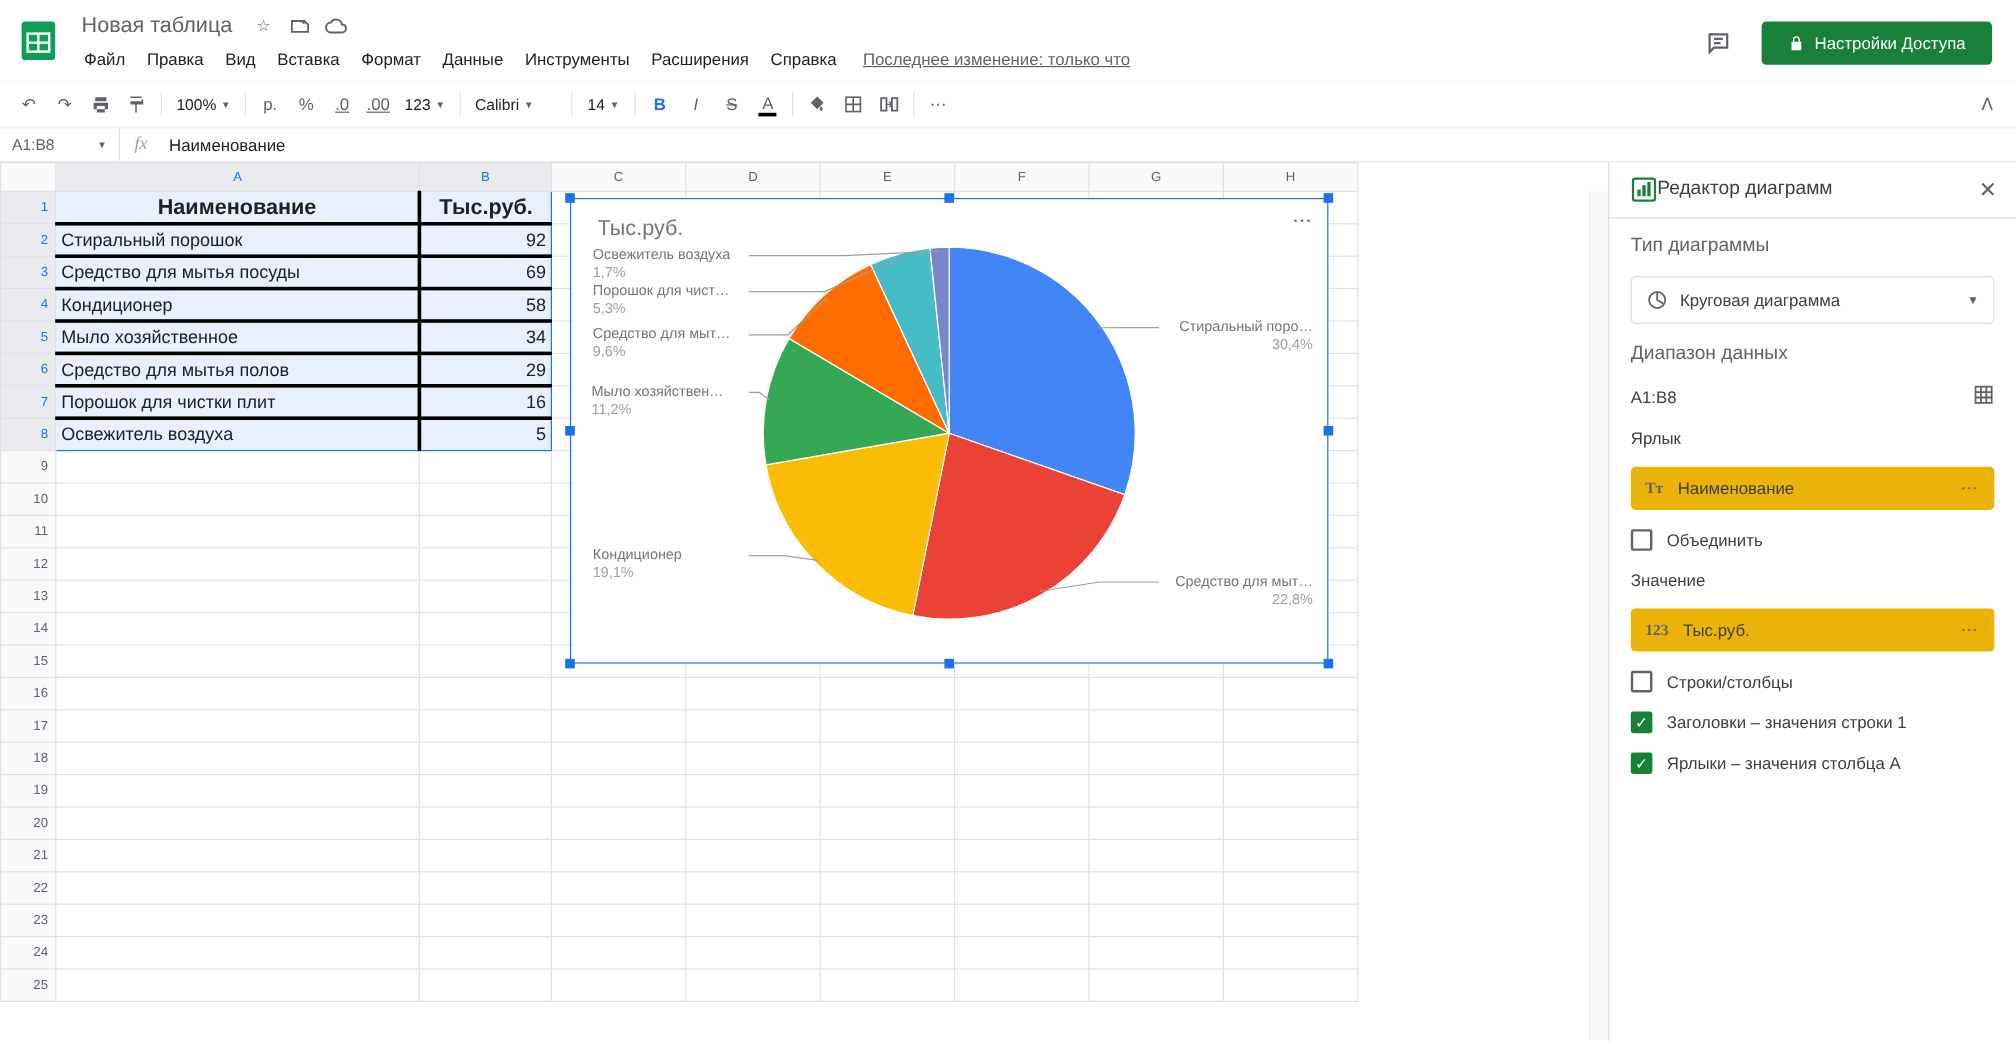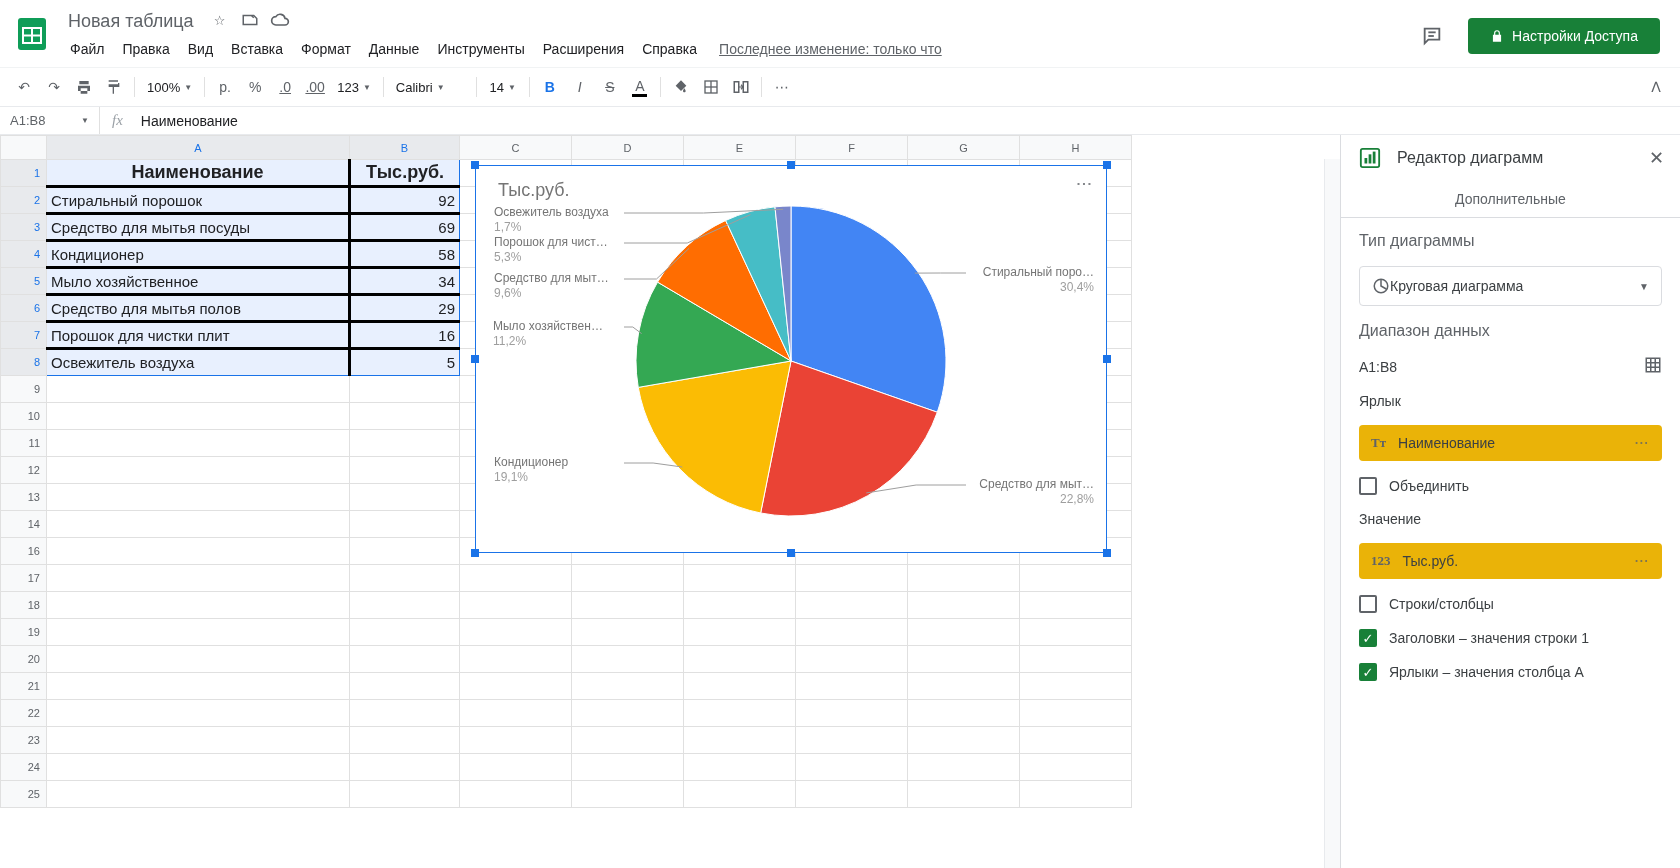--- a/index.html
+++ b/index.html
@@ -5,21 +5,21 @@
 * { box-sizing: border-box; margin: 0; padding: 0; font-family: Arial, sans-serif; }
 body { background: #fff; font-size: 13px; color: #202124; overflow: hidden; }
 
 .app { display: flex; flex-direction: column; height: 868px; width: 1680px; }
 
 
 .header { display: flex; align-items: flex-start; padding: 8px 12px 0; gap: 10px; }
 .logo { width: 40px; height: 40px; display: flex; align-items: center; justify-content: center; margin-top: 6px; }
 .logo svg { width: 36px; height: 36px; }
 .title-area { flex: 1; }
-.title-row { display: flex; align-items: flex-start; gap: 10px; padding: 2px 0 2px 0; }
+.title-row { display: flex; align-items: center; gap: 10px; padding: 2px 0 2px 0; }
 .doc-title { font-size: 18px; color: #5f6368; padding: 1px 6px; }
 .title-icon { color: #5f6368; width: 20px; height: 20px; display: flex; align-items: center; justify-content: center; }
 .menu-bar { display: flex; gap: 2px; padding: 2px 0 6px 0; }
 .menu-item { padding: 4px 8px; font-size: 14px; color: #202124; cursor: pointer; border-radius: 4px; }
 .last-mod { margin-left: 12px; color: #5f6368; text-decoration: underline; font-size: 14px; padding: 4px 0; }
 .header-right { display: flex; align-items: center; gap: 16px; padding-top: 8px; padding-right: 8px; }
 .comment-btn { width: 40px; height: 40px; border-radius: 50%; display: flex; align-items: center; justify-content: center; color: #5f6368; cursor: pointer; }
 .share-btn { background: #188038; color: #fff; padding: 10px 22px; border-radius: 4px; font-size: 14px; font-weight: 500; border: none; cursor: pointer; display: flex; align-items: center; gap: 8px; }
 
 
@@ -77,30 +77,30 @@
 .h-mr { right: -5px; top: calc(50% - 4px); }
 .chart-title { font-size: 18px; color: #757575; padding: 14px 22px 6px; font-weight: normal; }
 .chart-menu { position: absolute; top: 10px; right: 12px; color: #5f6368; cursor: pointer; font-size: 16px; letter-spacing: 1px; writing-mode: vertical-lr; }
 .chart-body { position: relative; height: 330px; }
 .pie-svg { position: absolute; left: 155px; top: -6px; }
 .label { position: absolute; font-size: 12px; color: #757575; line-height: 1.25; }
 .label .pct { display: block; color: #9e9e9e; font-size: 12px; }
 
 
 .editor { width: 340px; border-left: 1px solid #dadce0; display: flex; flex-direction: column; padding: 0; }
-.editor-head { display: flex; align-items: center; gap: 16px; padding: 12px 16px 12px 18px; }
+.editor-head { display: flex; align-items: center; gap: 0; padding: 12px 16px 12px 18px; }
 .editor-head svg { width: 22px; height: 22px; }
 .editor-title { font-size: 16px; color: #3c4043; font-weight: 500; flex: 1; }
 .editor-close { color: #5f6368; cursor: pointer; font-size: 18px; }
 .editor-tabs { display: flex; border-bottom: 1px solid #dadce0; padding: 0 10px; }
 .editor-tab { flex: 1; text-align: center; padding: 10px 6px; font-size: 14px; color: #5f6368; cursor: pointer; font-weight: 500; }
 .editor-tab.active { color: #188038; border-bottom: 3px solid #188038; margin-bottom: -1px; }
 .editor-body { padding: 14px 18px; display: flex; flex-direction: column; gap: 16px; overflow: auto; }
 .ed-label { font-size: 16px; color: #5f6368; }
-.ed-select { border: 1px solid #dadce0; border-radius: 4px; padding: 10px 12px; display: flex; align-items: center; font-size: 14px; color: #3c4043; cursor: pointer; }
+.ed-select { border: 1px solid #dadce0; border-radius: 4px; padding: 10px 12px; display: flex; align-items: center; gap: 10px; font-size: 14px; color: #3c4043; cursor: pointer; }
 .ed-select .drop { margin-left: auto; font-size: 10px; color: #5f6368; }
 .ed-range { display: flex; align-items: center; justify-content: space-between; gap: 10px; }
 .ed-range-text { font-size: 14px; color: #3c4043; }
 .ed-range-icon { color: #5f6368; cursor: pointer; }
 .chip { background: #eab308; border-radius: 4px; padding: 10px 12px; display: flex; align-items: center; gap: 12px; font-size: 14px; color: #3c4043; }
 .chip-icon { font-family: serif; font-weight: bold; color: #5f6368; font-size: 13px; }
 .chip-more { margin-left: auto; color: #5f6368; cursor: pointer; font-size: 14px; letter-spacing: 1px; writing-mode: vertical-lr; }
 .ed-check { display: flex; align-items: center; gap: 12px; font-size: 14px; color: #3c4043; cursor: pointer; }
 .checkbox { width: 18px; height: 18px; border: 2px solid #5f6368; border-radius: 2px; display: flex; align-items: center; justify-content: center; }
 .checkbox.checked { background: #188038; border-color: #188038; color: #fff; font-size: 13px; }
@@ -403,20 +403,31 @@
                 <td class="cell col-b"></td>
                 <td class="cell col-gen"></td>
                 <td class="cell col-gen"></td>
                 <td class="cell col-gen"></td>
                 <td class="cell col-gen"></td>
                 <td class="cell col-gen"></td>
                 <td class="cell col-gen"></td>
               </tr>
               <tr>
                 <th class="row-hdr">14</th>
+                <td class="cell col-a"></td>
+                <td class="cell col-b"></td>
+                <td class="cell col-gen"></td>
+                <td class="cell col-gen"></td>
+                <td class="cell col-gen"></td>
+                <td class="cell col-gen"></td>
+                <td class="cell col-gen"></td>
+                <td class="cell col-gen"></td>
+              </tr>
+              <tr>
+                <th class="row-hdr">15</th>
                 <td class="cell col-a"></td>
                 <td class="cell col-b"></td>
                 <td class="cell col-gen"></td>
                 <td class="cell col-gen"></td>
                 <td class="cell col-gen"></td>
                 <td class="cell col-gen"></td>
                 <td class="cell col-gen"></td>
                 <td class="cell col-gen"></td>
               </tr>
               <tr>
@@ -592,21 +603,20 @@
         <svg viewBox="0 0 24 24">
             <rect x="2" y="2" width="20" height="20" rx="2" fill="none" stroke="#188038" stroke-width="2"></rect>
             <rect x="6" y="12" width="3" height="6" fill="#188038"></rect>
             <rect x="10.5" y="8" width="3" height="10" fill="#188038"></rect>
             <rect x="15" y="5" width="3" height="13" fill="#188038"></rect>
           </svg>
         <span class="editor-title">Редактор диаграмм</span>
         <span class="editor-close">✕</span>
       </div>
       <div class="editor-tabs">
-        <div class="editor-tab">Дополнительные</div>
       </div>
       <div class="editor-body">
         <div class="ed-label">Тип диаграммы</div>
         <div class="ed-select">
           <svg width="18" height="18" viewBox="0 0 24 24" fill="none" stroke="#5f6368" stroke-width="2">
               <circle cx="12" cy="12" r="9"></circle>
               <path d="M12 3v9l7 4"></path>
             </svg>
           <span>Круговая диаграмма</span>
           <span class="drop">▼</span>

